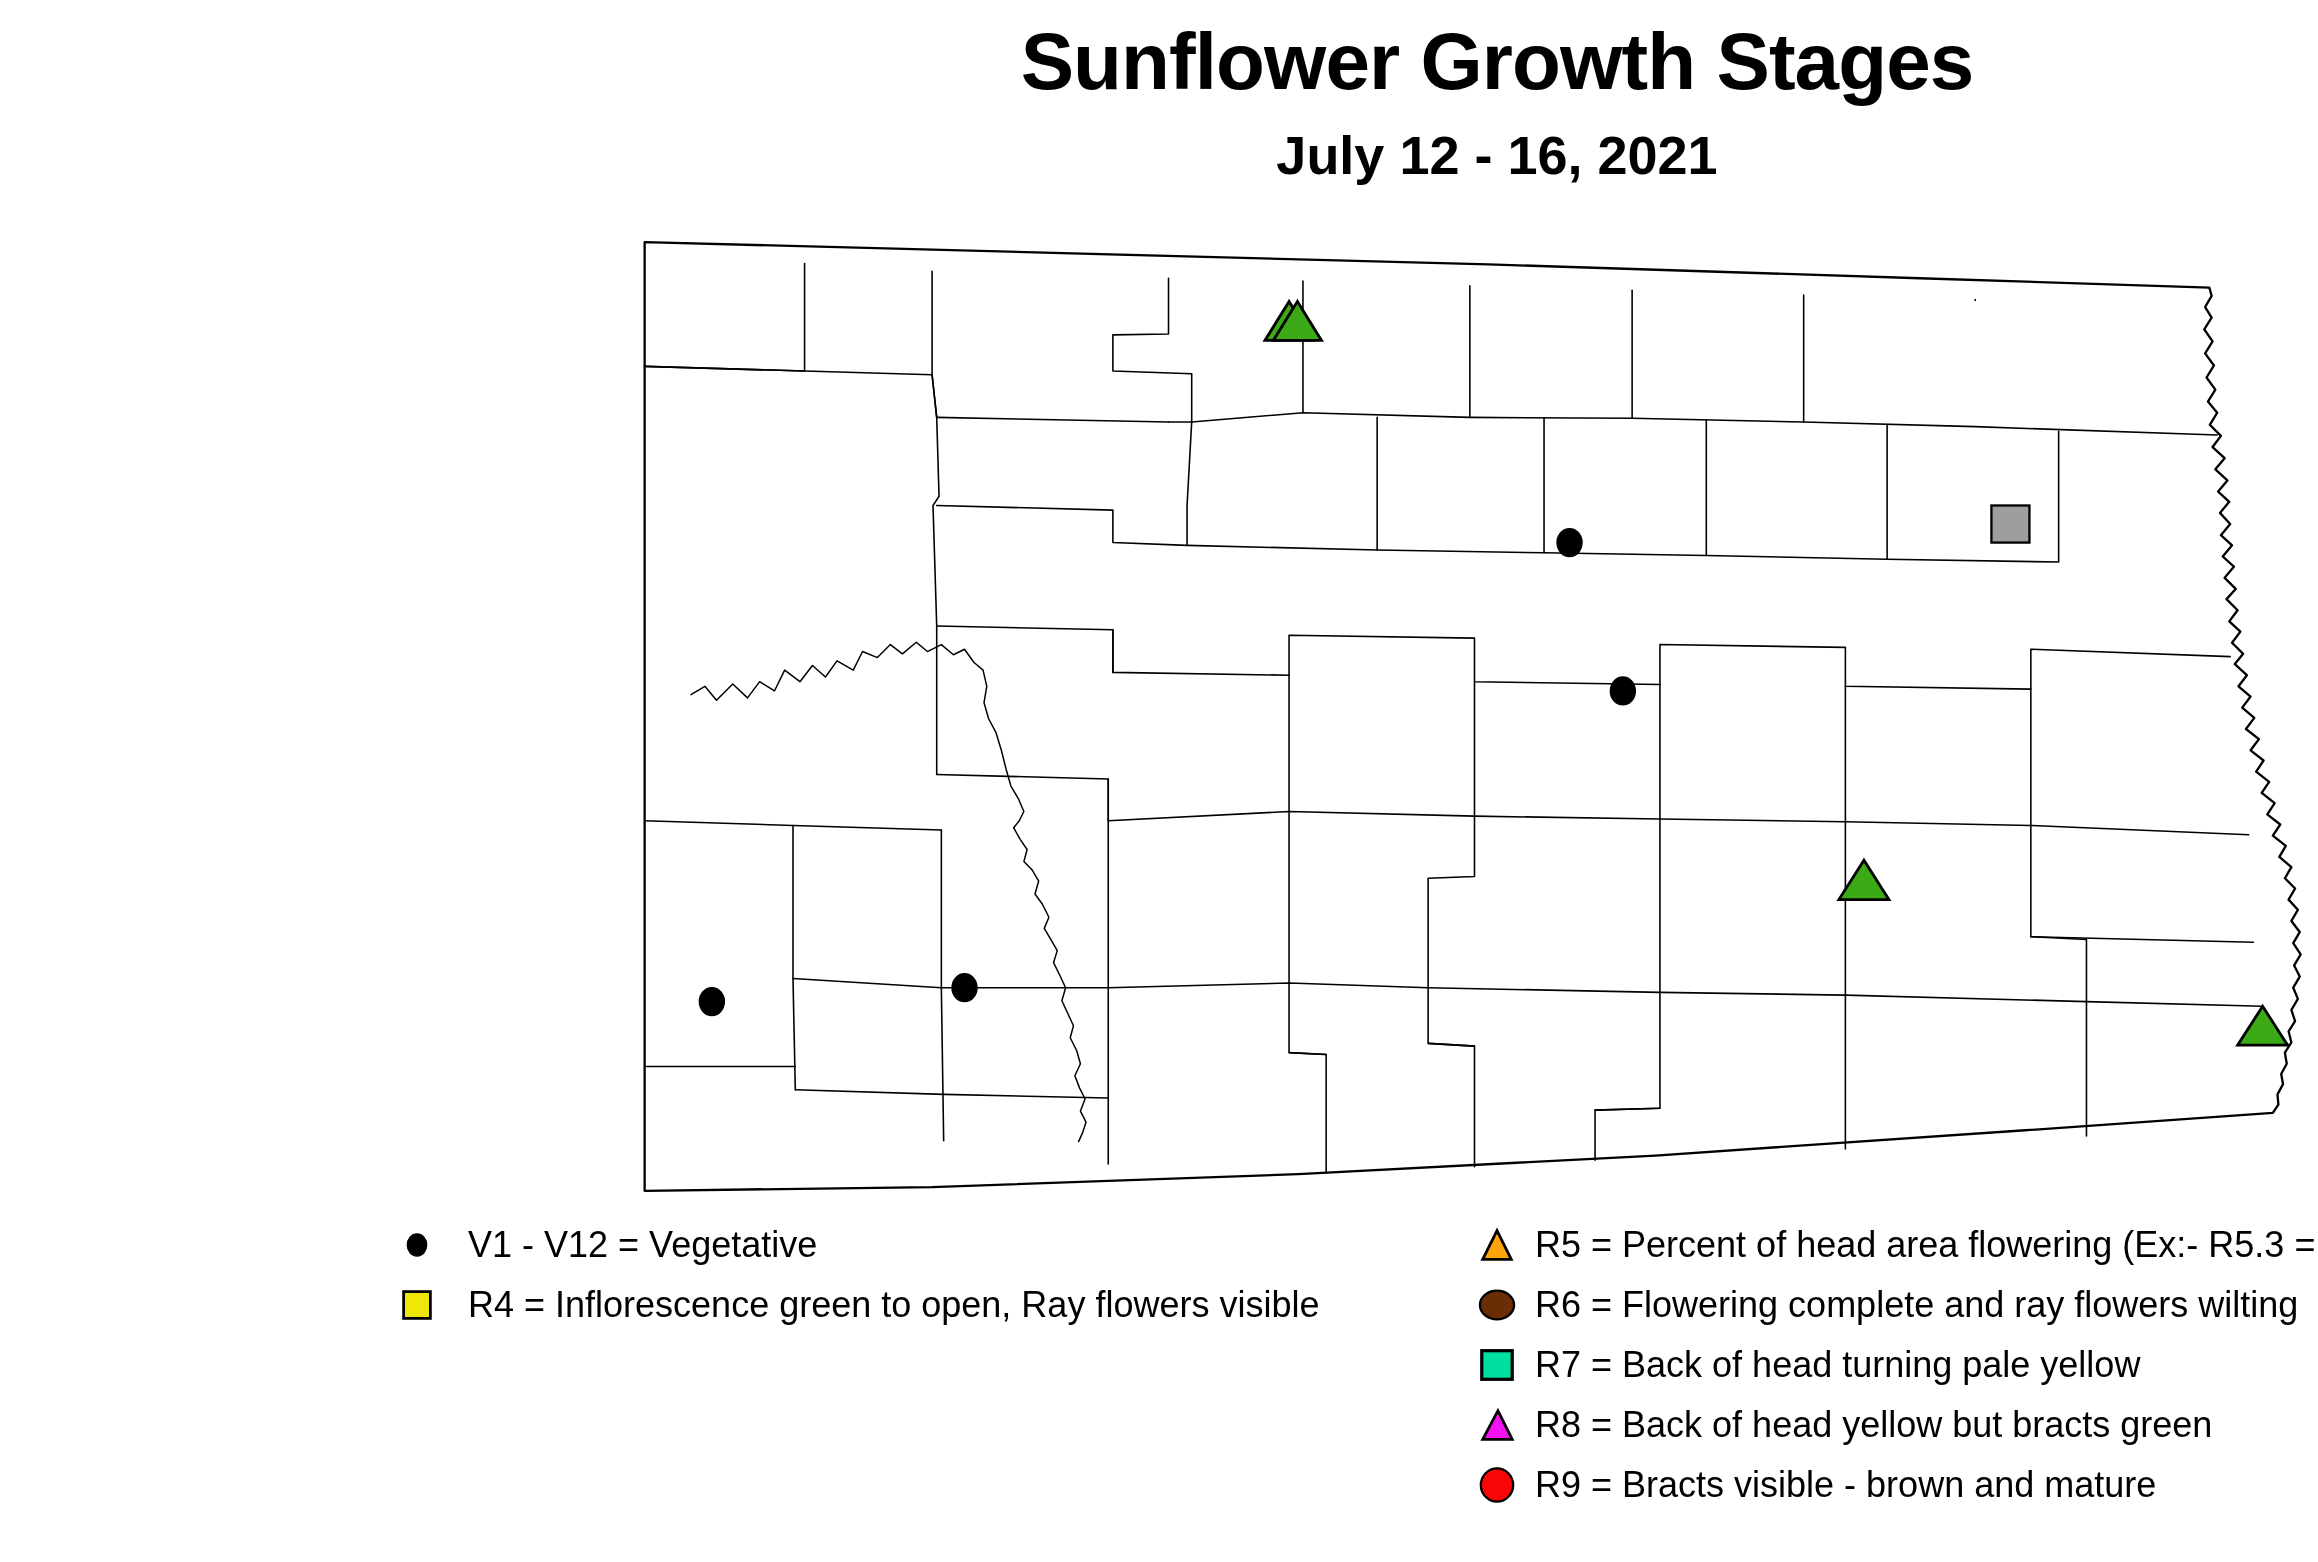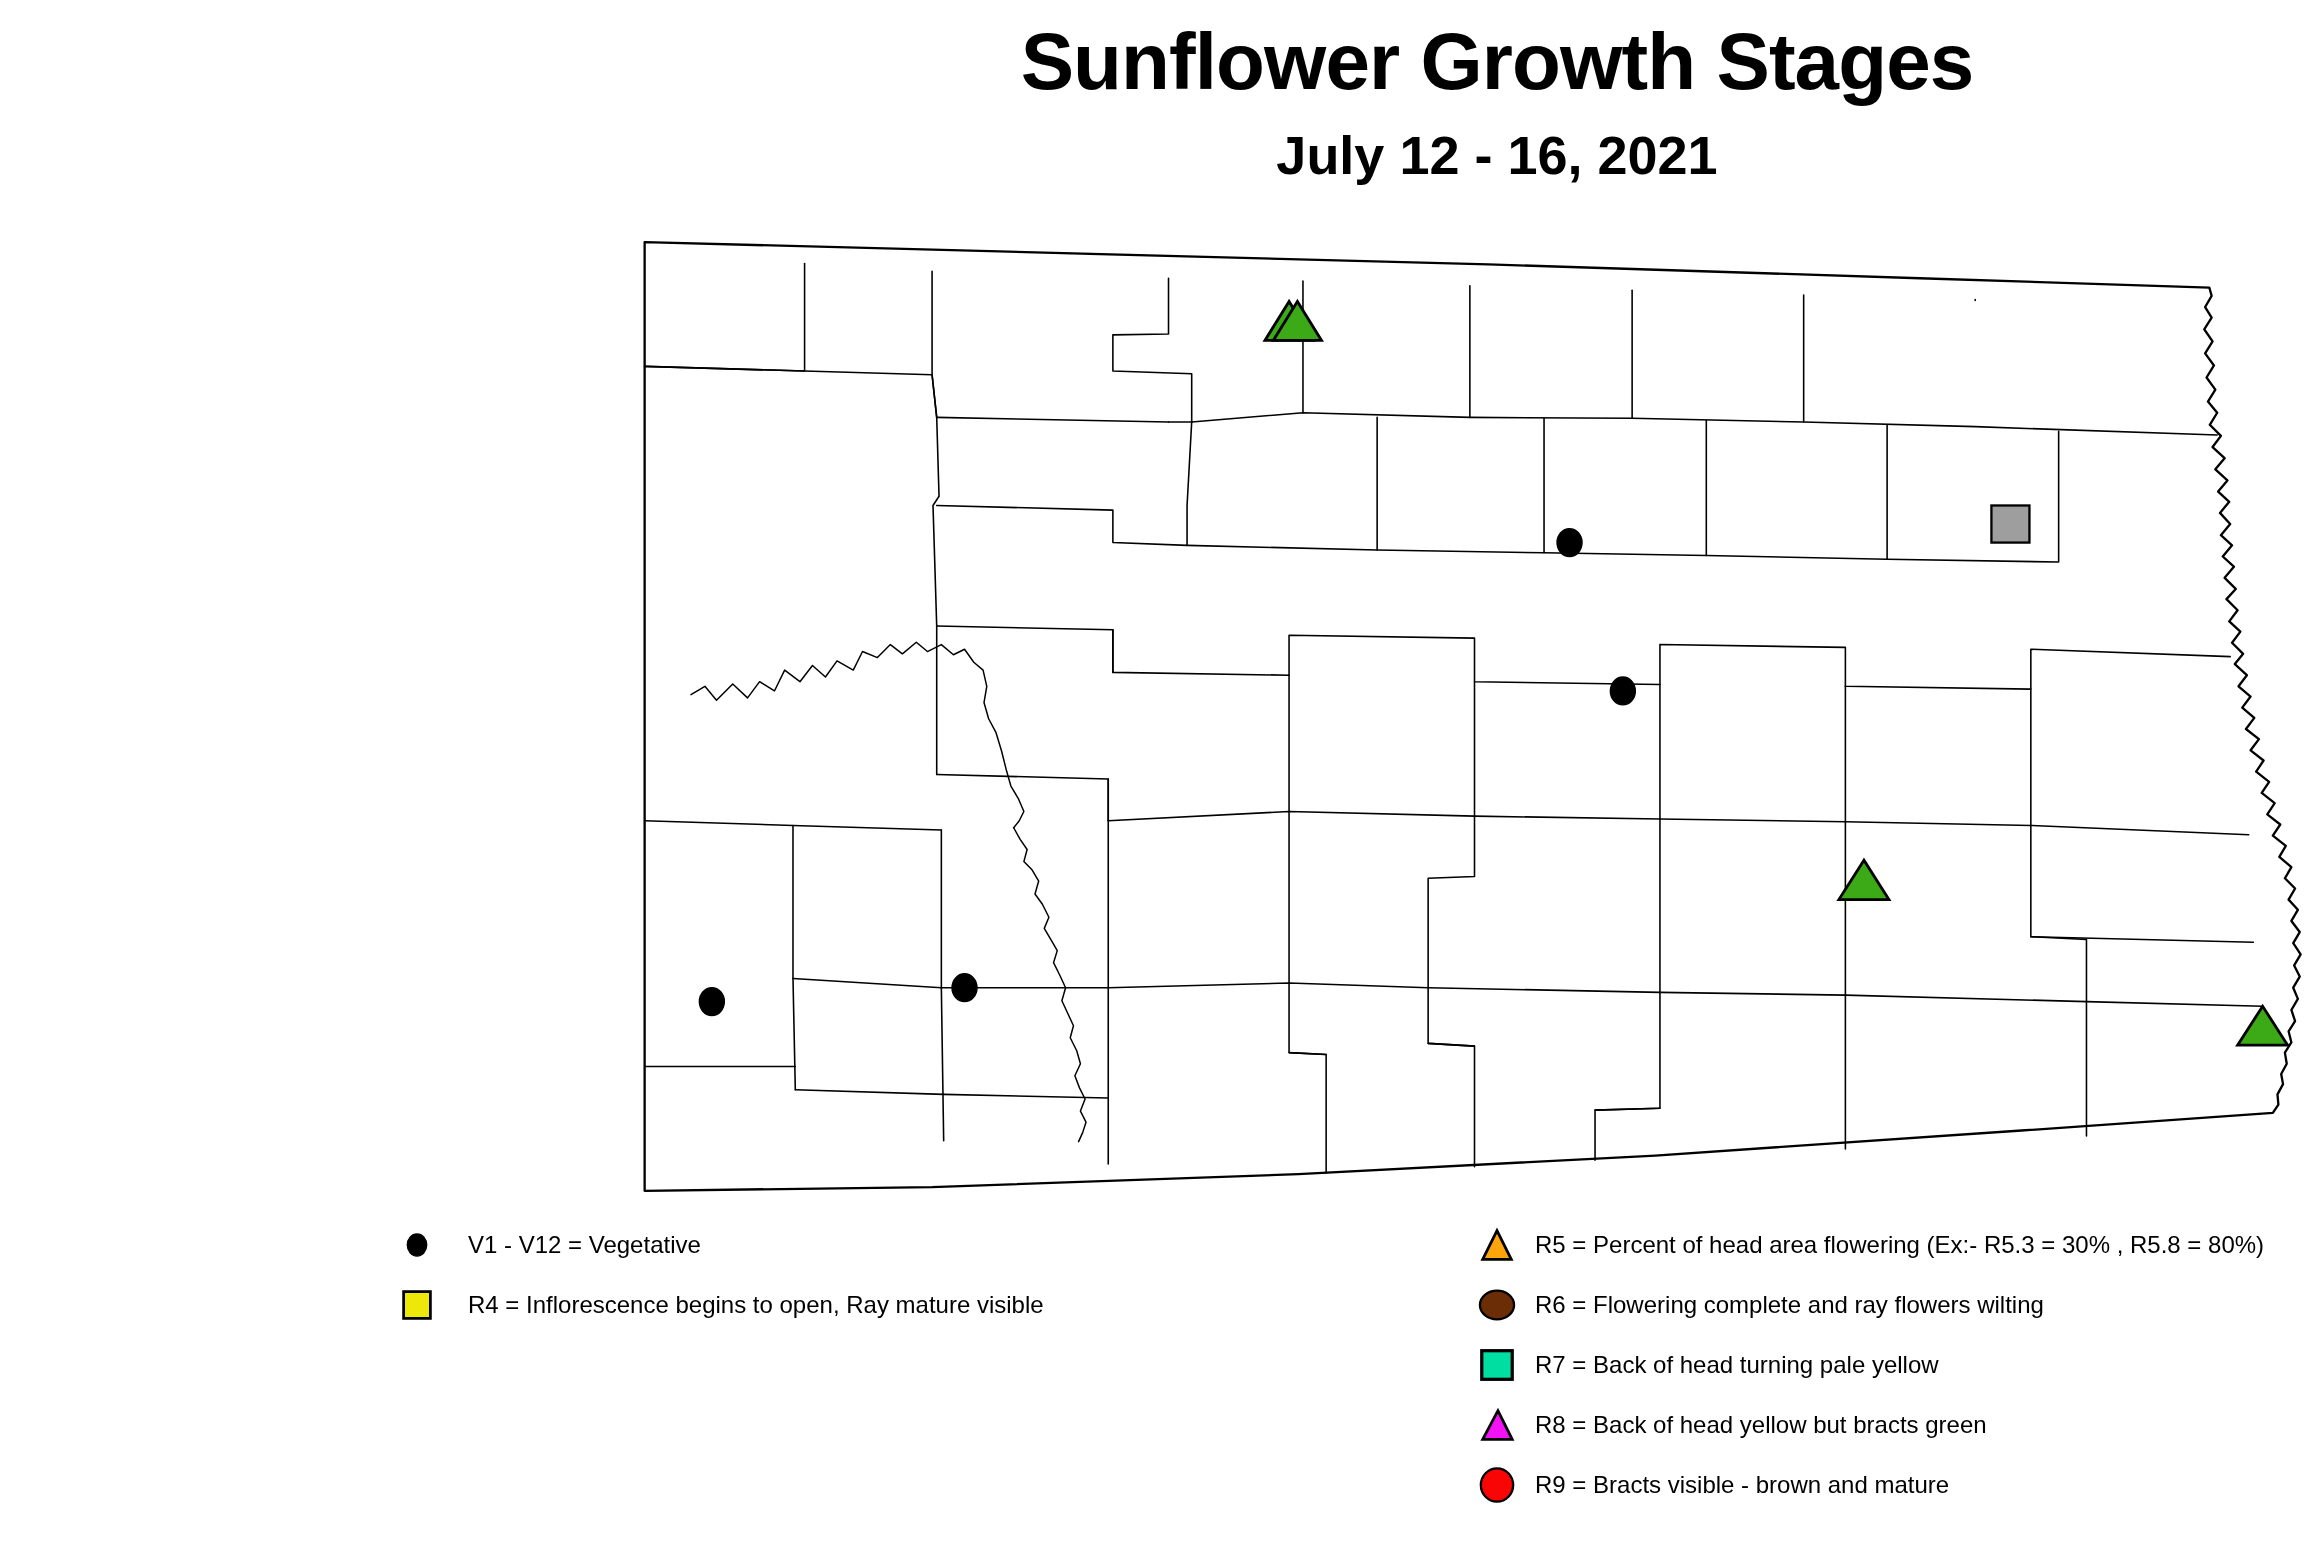--- a/index.html
+++ b/index.html
@@ -121,21 +121,21 @@
     width: 36px;
     height: 36px;
   }
   .legend-sym svg { display: block; width: 100%; height: 100%; overflow: visible; }
 
   .legend-text {
     position: absolute;
     left: 69px;
     top: 50%;
     transform: translateY(-50%);
-    font-size: 24px;
+    font-size: 36px;
     line-height: 1.0;
     white-space: nowrap;
   }
   #legend-col-right .legend-text { left: 56px; }
 </style>
 </head>
 <body>
 
 <div id="page">
 
@@ -272,21 +272,21 @@
 
 
 
 
       <div class="legend-row">
         <span class="legend-sym">
           <svg viewBox="0 0 78 78">
               <rect x="10" y="10" width="58" height="58" fill="#EDE80A" stroke="#000000" stroke-width="6"></rect>
             </svg>
         </span>
-        <span class="legend-text">R4 = Inflorescence begins to open, Ray mature visible</span>
+        <span class="legend-text">R4 = Inflorescence green to open, Ray flowers visible</span>
       </div>
 
     </div>
 
     <div class="legend-col" id="legend-col-right">
 
       <div class="legend-row">
         <span class="legend-sym">
           <svg viewBox="0 0 78 78">
               <polygon points="39,8 70,70 8,70" fill="#FFA40A" stroke="#000000" stroke-width="6"></polygon>

